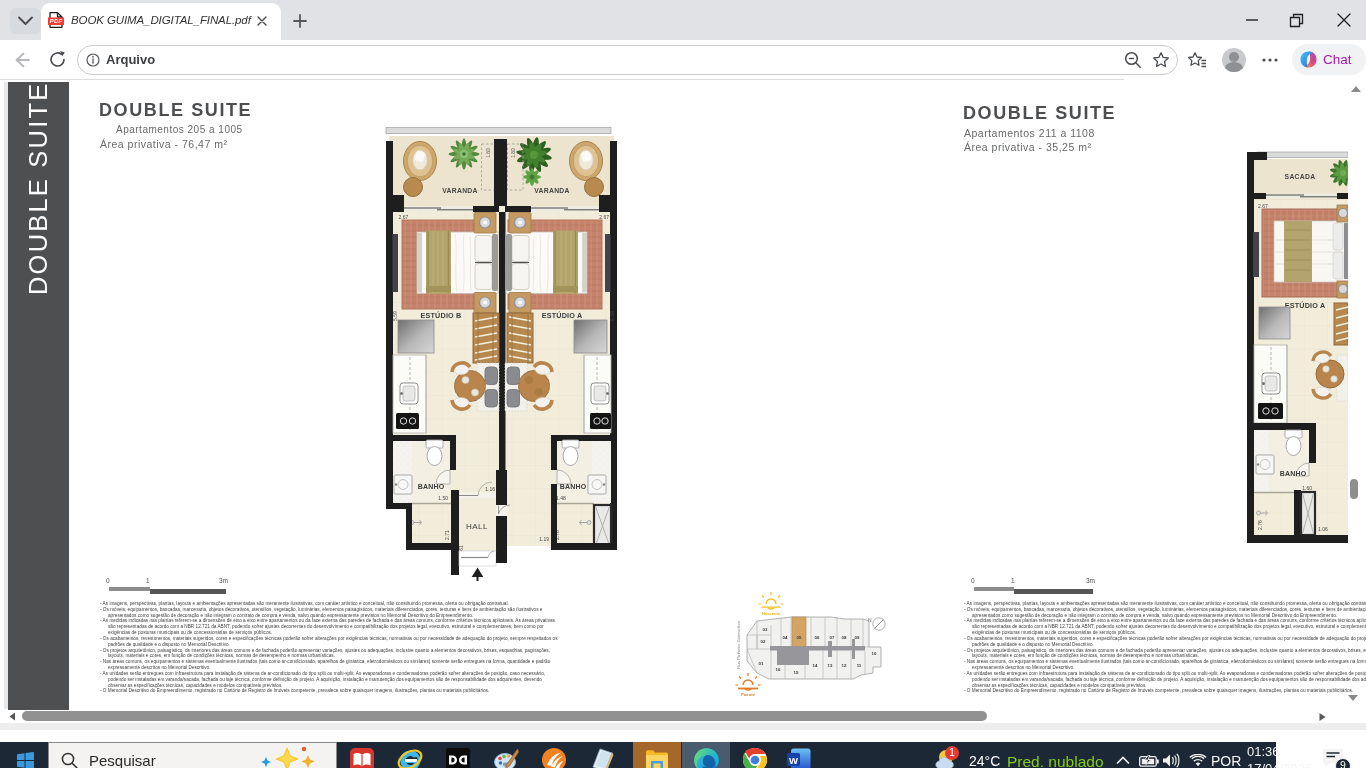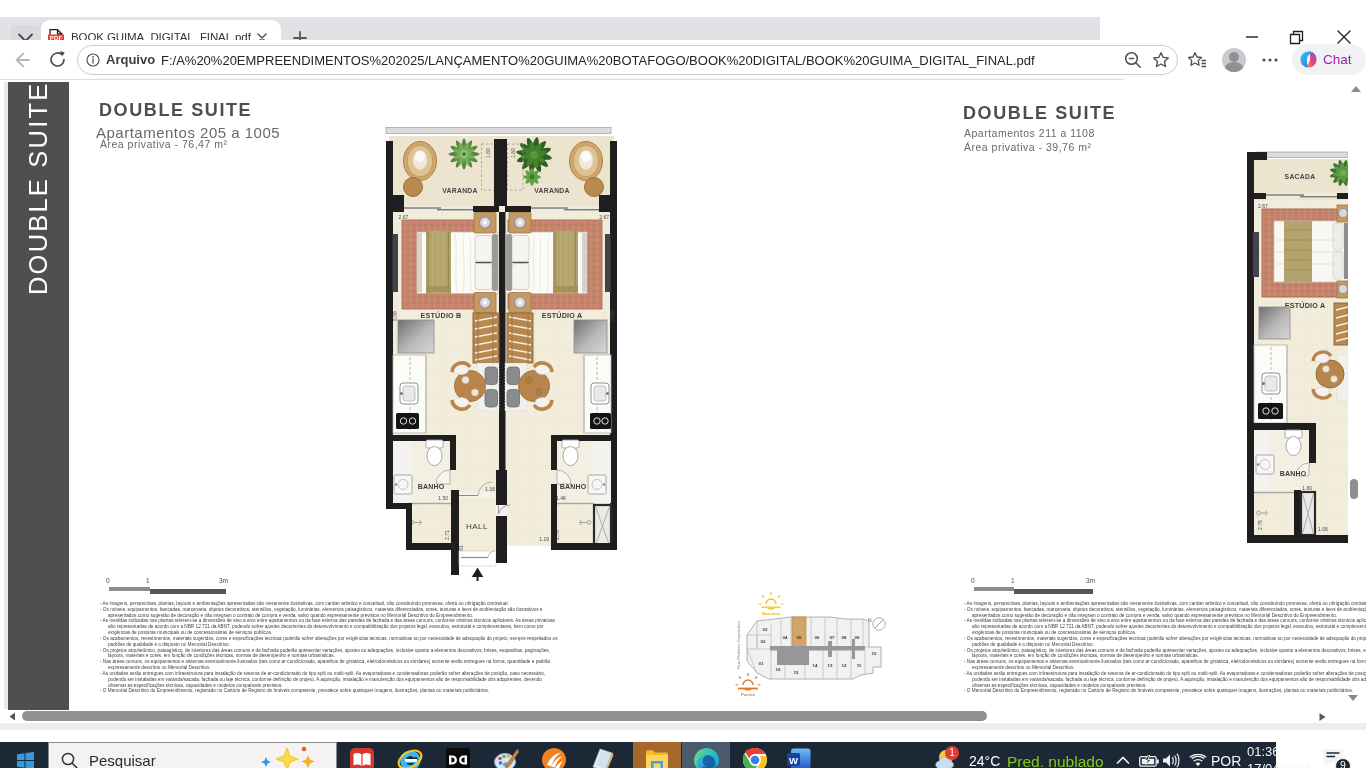--- a/index.html
+++ b/index.html
@@ -1,18 +1,18 @@
 <!DOCTYPE html>
 <html><head>
 <meta charset="utf-8">
 <style>
 * { margin:0; padding:0; box-sizing:border-box; }
 html,body { width:1366px; height:768px; overflow:hidden; font-family:"Liberation Sans", sans-serif; background:#fff; }
 .abs { position:absolute; }
-#tabstrip { position:absolute; left:0; top:17px; width:1100px; height:40px; background:#e0e2e6; }
+#tabstrip { position:absolute; left:0; top:0; width:1366px; height:40px; background:#e0e2e6;font-style:italic; }
 #toolbar { position:absolute; left:0; top:40px; width:1124px; height:40px; background:#ffffff; border-bottom:1px solid #dcdcdc; }
 #content { position:absolute; left:0; top:81px; width:1366px; height:642px; background:#ffffff; overflow:hidden; }
 #deskgap { position:absolute; left:0; top:723px; width:1366px; height:7px; background:#ededed; }
 #taskbar { position:absolute; left:0; top:730px; width:1276px; height:38px; background:#1c2836;margin-top:12px; }
 .tinytxt { color:#3f3f3f; font-size:4.7px; line-height:5.83px; }
 .tinytxt div { padding-left:8px; text-indent:-8px; }
 svg text { font-family:"Liberation Sans", sans-serif; }
 </style>
 </head>
 <body>
@@ -71,21 +71,20 @@
   <div class="abs" style="left:77px;top:5px;width:1101px;height:30px;background:#ffffff;border:1px solid #c9cbd0;border-radius:15px;"></div>
 
   <svg class="abs" style="left:86px;top:13px;" width="14" height="14" viewBox="0 0 14 14">
       <circle cx="7" cy="7" r="6" fill="none" stroke="#55585c" stroke-width="1.2"></circle>
       <path d="M7 6 V10.2" stroke="#55585c" stroke-width="1.3" stroke-linecap="round"></path>
       <circle cx="7" cy="3.8" r="0.9" fill="#55585c"></circle>
     </svg>
 
   <div class="abs" style="left:106px;top:12px;font-size:13px;font-weight:bold;color:#3d4043;">Arquivo</div>
 
-  <div class="abs" style="left:161px;top:13px;width:895px;font-size:13px;letter-spacing:0px;color:#232528;white-space:nowrap;overflow:hidden;">F:/A%20%20EMPREENDIMENTOS%202025/LANÇAMENTO%20GUIMA%20BOTAFOGO/BOOK%20DIGITAL/BOOK%20GUIMA_DIGITAL_FINAL.pdf</div>
 
   <svg class="abs" style="left:1124px;top:11px;" width="18" height="18" viewBox="0 0 18 18">
       <circle cx="7.5" cy="7.5" r="5.8" fill="none" stroke="#4b4d51" stroke-width="1.5"></circle>
       <path d="M4.8 7.5 H10.2" stroke="#4b4d51" stroke-width="1.4"></path>
       <path d="M11.8 11.8 L16.2 16.2" stroke="#4b4d51" stroke-width="1.5" stroke-linecap="round"></path>
     </svg>
 
   <svg class="abs" style="left:1152px;top:11px;" width="18" height="18" viewBox="0 0 18 18">
       <path d="M9 1.8 L11.2 6.4 L16.3 7 L12.5 10.5 L13.5 15.5 L9 13 L4.5 15.5 L5.5 10.5 L1.7 7 L6.8 6.4 Z" fill="none" stroke="#4b4d51" stroke-width="1.3" stroke-linejoin="round"></path>
     </svg>
@@ -130,29 +129,29 @@
 <div id="content">
 
   <div class="abs" style="left:4px;top:1px;width:4px;height:627px;background:#e8e8e8;"></div>
 
   <div class="abs" style="left:8px;top:1px;width:61px;height:628px;background:#4e4f51;"></div>
 
   <div class="abs" style="left:8px;top:6px;width:208px;height:61px;color:#fdfdfd;font-size:25.5px;letter-spacing:2.2px;line-height:61px;white-space:nowrap;transform-origin:0 0;transform:rotate(-90deg) translateX(-208px);">DOUBLE SUITE</div>
 
   <div class="abs" style="left:99px;top:19px;font-size:18px;font-weight:bold;letter-spacing:1.6px;color:#4d4e50;">DOUBLE SUITE</div>
 
-  <div class="abs" style="left:96px;top:43px;font-size:15px;color:#68696b;letter-spacing:0.5px;">Apartamentos 205 a 1005</div>
+  <div class="abs" style="left:116px;top:43px;font-size:10px;color:#68696b;letter-spacing:0.5px;">Apartamentos 205 a 1005</div>
 
   <div class="abs" style="left:100px;top:57px;font-size:10.5px;color:#68696b;letter-spacing:0.5px;">Área privativa - 76,47 m²</div>
 
   <div class="abs" style="left:963px;top:22px;font-size:18px;font-weight:bold;letter-spacing:1.6px;color:#4d4e50;">DOUBLE SUITE</div>
 
   <div class="abs" style="left:964px;top:46px;font-size:10.5px;color:#68696b;letter-spacing:0.5px;">Apartamentos 211 a 1108</div>
 
-  <div class="abs" style="left:964px;top:60px;font-size:10.5px;color:#68696b;letter-spacing:0.5px;">Área privativa - 39,76 m²</div>
+  <div class="abs" style="left:964px;top:60px;font-size:10.5px;color:#68696b;letter-spacing:0.5px;">Área privativa - 35,25 m²</div>
 
   <div class="abs" style="left:106px;top:496px;font-size:6.5px;color:#4a4a4a;">0</div>
   <div class="abs" style="left:146px;top:496px;font-size:6.5px;color:#4a4a4a;">1</div>
   <div class="abs" style="left:219px;top:496px;font-size:6.5px;color:#4a4a4a;">3m</div>
   <div class="abs" style="left:109px;top:506px;width:41px;height:4px;background:#8d8d8d;"></div>
   <div class="abs" style="left:150px;top:508px;width:76px;height:5px;background:#565656;"></div>
 
   <div class="abs" style="left:971px;top:496px;font-size:6.5px;color:#4a4a4a;">0</div>
   <div class="abs" style="left:1011px;top:496px;font-size:6.5px;color:#4a4a4a;">1</div>
   <div class="abs" style="left:1086px;top:496px;font-size:6.5px;color:#4a4a4a;">3m</div>

